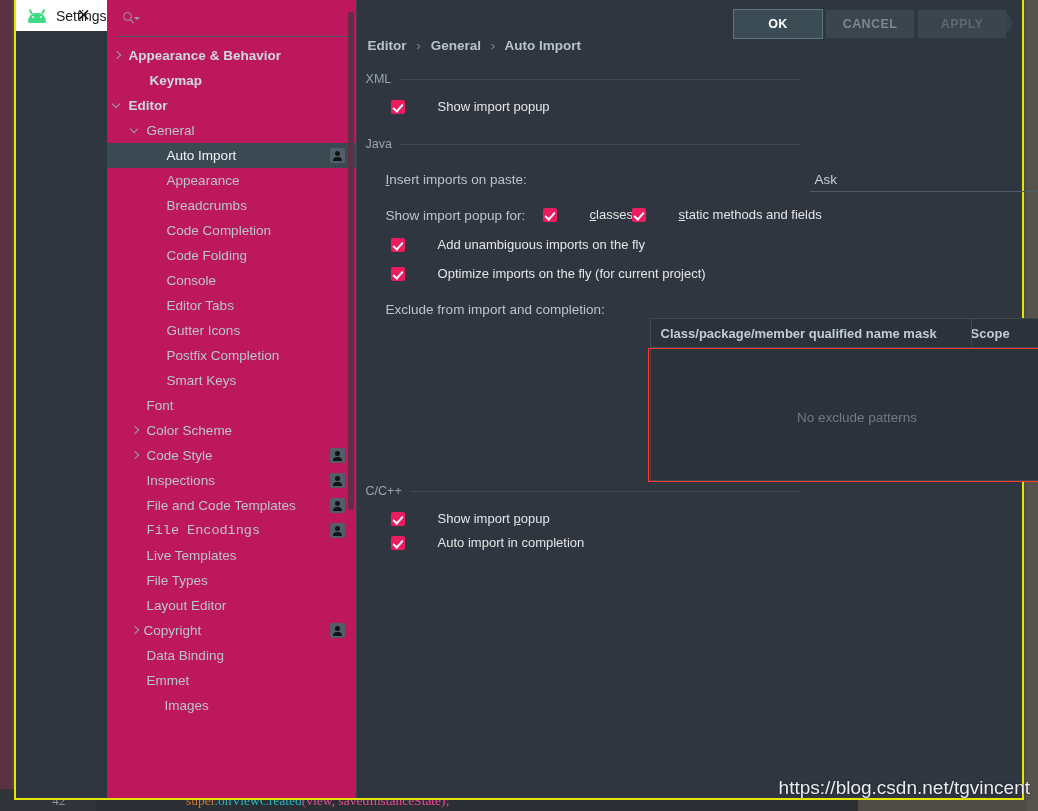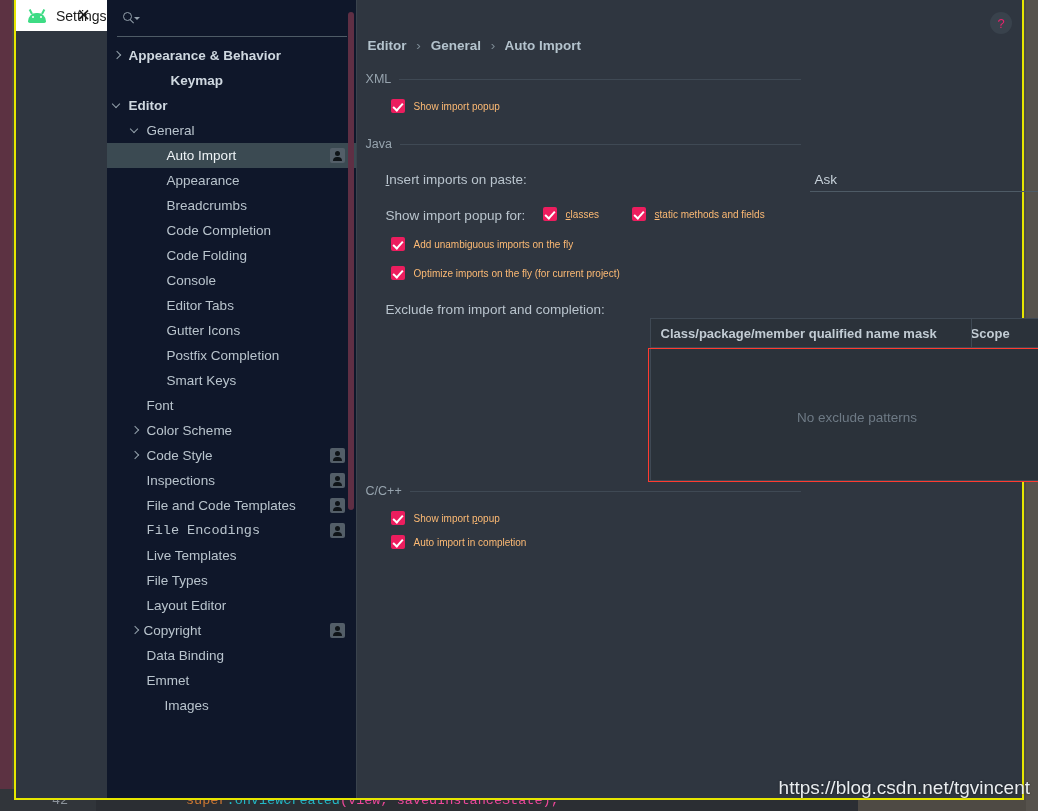--- a/index.html
+++ b/index.html
@@ -8,21 +8,21 @@
     background: #2b2b2b;
     font-family: "Liberation Sans", sans-serif;
   }
 
   
   #root { position: relative; width: 1038px; height: 811px; background: #4e4a44; }
   .bg-left-strip { position: absolute; left: 0; top: 0; width: 12px; height: 811px; background: #5c3242; }
   .bg-right-strip { position: absolute; left: 1026px; top: 0; width: 12px; height: 811px; background: #56524c; }
   .bg-code-line {
     position: absolute; left: 0; bottom: 0; width: 858px; height: 22px;
-    background: #2b2e33; font-family: Liberation Mono, monospace; font-size: 13.5px;
+    background: #2b2e33; font-family: Liberation Serif, serif; font-size: 13.5px;
     white-space: nowrap;
   }
   .bg-gutter { position: absolute; left: 0; top: 0; width: 96px; height: 22px; background: #31353a; }
   .bg-lineno { position: absolute; left: 52px; top: 4px; color: #8a9199; font-size: 13.5px; }
   .bg-code-txt { position: absolute; left: 186px; top: 4px; }
   .kw { color: #cc7832; }
   .pink { color: #ec4899; }
   .cyan { color: #24b7c4; }
   .bg-tick-a { position: absolute; left: 1030px; top: 345px; color: #24b7c4; font-family: "Liberation Mono", monospace; font-size: 14px; }
   .bg-tick-b { position: absolute; left: 1029px; top: 395px; color: #e9226c; font-family: "Liberation Mono", monospace; font-size: 14px; }
@@ -55,21 +55,21 @@
   .close-btn {
     position: absolute; right: 0; top: 0; width: 46px; height: 31px;
     display: flex; align-items: center; justify-content: center;
     color: #1b1b1b; font-size: 17px; cursor: pointer;
   }
 
   .dlg-body { flex: 1 1 auto; display: flex; min-height: 0; }
 
   
   .sidebar {
-    width: 250px; flex: 0 0 250px; background: #0f172a; position: relative;
+    width: 250px; flex: 0 0 250px; background: #be185d; position: relative;
     display: flex; flex-direction: column; justify-content: center;
   }
   .search-row { height: 31px; flex: 0 0 31px; position: relative; margin: 6px 10px 0 10px; }
   .search-icon {
     position: absolute; left: 6px; top: 6px; width: 13px; height: 13px;
   }
   .search-icon .ring {
     position: absolute; left: 0; top: 0; width: 9px; height: 9px;
     border: 1.4px solid #93a0ab; border-radius: 50%;
   }
@@ -132,21 +132,21 @@
   }
   .breadcrumb { position: absolute; left: 11px; top: 38px; font-size: 13.5px; font-weight: bold; color: #b4c3cd; }
   .breadcrumb .sep { color: #7d8a94; font-weight: normal; margin: 0 6px; }
 
   .section-head {
     position: absolute; left: 9px; font-size: 12.5px; color: #97a4ae;
     display: flex; align-items: center; width: 435px;
   }
   .section-head .rule { flex: 1 1 auto; height: 1px; background: #3f4954; margin-left: 8px; }
 
-  .cb-row { position: absolute; display: flex; align-items: center; font-size: 10px; color: #fdba74; }
+  .cb-row { position: absolute; display: flex; align-items: center; font-size: 13px; color: #e5e5e5; gap: 24px; }
   .cbox {
     width: 14px; height: 14px; background: #ec1d5e; border-radius: 2px;
     position: relative; flex: 0 0 14px; cursor: pointer;
   }
   .cbox::after {
     content: ""; position: absolute; left: 4.5px; top: 2px; width: 4px; height: 8px;
     border-right: 2px solid #ffffff; border-bottom: 2px solid #ffffff;
     transform: rotate(42deg);
   }
   .cb-label { margin-left: 9px; white-space: nowrap; }
@@ -260,21 +260,21 @@
               <div class="caret"></div>
           </div>
           <input class="search-input" type="text" placeholder="" style="">
         </div>
         <div class="tree" id="tree">
             <div class="tree-row bold">
               <span class="arrow" style="left: 4px;"></span>
               <span class="label" style="margin-left: 22px;">Appearance &amp; Behavior</span>
             </div>
             <div class="tree-row bold">
-              <span class="label" style="margin-left: 64px;">Keymap</span>
+              <span class="label" style="margin-left: 43px;">Keymap</span>
             </div>
             <div class="tree-row bold">
               <span class="arrow down" style="left: 4px;"></span>
               <span class="label" style="margin-left: 22px;">Editor</span>
             </div>
             <div class="tree-row">
               <span class="arrow down" style="left: 22px;"></span>
               <span class="label" style="margin-left: 40px;">General</span>
             </div>
             <div class="tree-row sel">
@@ -458,17 +458,22 @@
         <div class="cb-row" style="left:34px; top:535px">
           <span class="cbox"></span>
           <span class="cb-label">Auto import in completion</span>
         </div>
 
       </div>
     </div>
 
     <div class="footer">
       <div class="help-btn">?</div>
+      <div class="btns">
+        <button class="dbtn primary">OK</button>
+        <button class="dbtn">CANCEL</button>
+        <button class="dbtn disabled">APPLY</button>
+      </div>
     </div>
   </div>
 
   <div class="watermark">https://blog.csdn.net/tgvincent</div>
 </div>
 
 </body></html>

